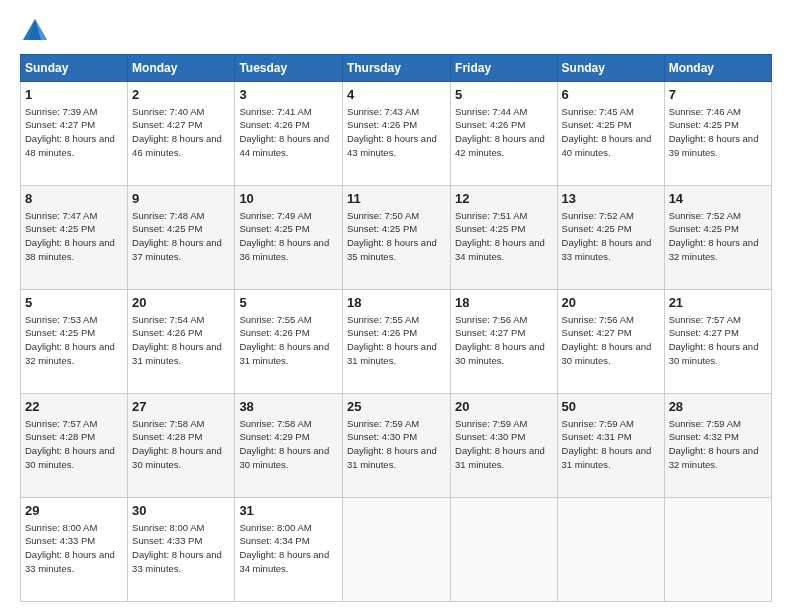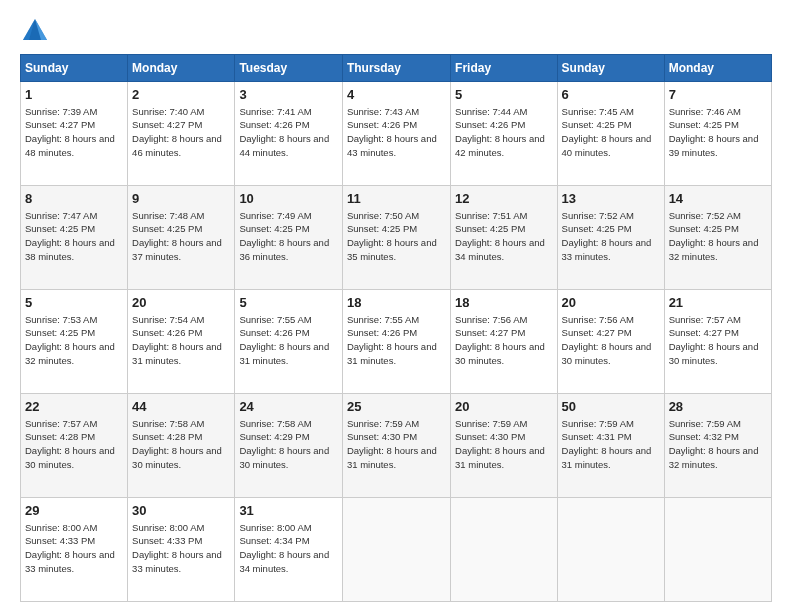--- a/index.html
+++ b/index.html
@@ -166,22 +166,22 @@
           <td><span class="day-number">5</span><span class="day-info">Sunrise: 7:53 AM<br>Sunset: 4:25 PM<br>Daylight: 8 hours and 32 minutes.</span></td>
           <td><span class="day-number">20</span><span class="day-info">Sunrise: 7:54 AM<br>Sunset: 4:26 PM<br>Daylight: 8 hours and 31 minutes.</span></td>
           <td><span class="day-number">5</span><span class="day-info">Sunrise: 7:55 AM<br>Sunset: 4:26 PM<br>Daylight: 8 hours and 31 minutes.</span></td>
           <td><span class="day-number">18</span><span class="day-info">Sunrise: 7:55 AM<br>Sunset: 4:26 PM<br>Daylight: 8 hours and 31 minutes.</span></td>
           <td><span class="day-number">18</span><span class="day-info">Sunrise: 7:56 AM<br>Sunset: 4:27 PM<br>Daylight: 8 hours and 30 minutes.</span></td>
           <td><span class="day-number">20</span><span class="day-info">Sunrise: 7:56 AM<br>Sunset: 4:27 PM<br>Daylight: 8 hours and 30 minutes.</span></td>
           <td><span class="day-number">21</span><span class="day-info">Sunrise: 7:57 AM<br>Sunset: 4:27 PM<br>Daylight: 8 hours and 30 minutes.</span></td>
         </tr>
         <tr>
           <td><span class="day-number">22</span><span class="day-info">Sunrise: 7:57 AM<br>Sunset: 4:28 PM<br>Daylight: 8 hours and 30 minutes.</span></td>
-          <td><span class="day-number">44</span><span class="day-info">Sunrise: 7:58 AM<br>Sunset: 4:28 PM<br>Daylight: 8 hours and 30 minutes.</span></td>
-          <td><span class="day-number">24</span><span class="day-info">Sunrise: 7:58 AM<br>Sunset: 4:29 PM<br>Daylight: 8 hours and 30 minutes.</span></td>
+          <td><span class="day-number">27</span><span class="day-info">Sunrise: 7:58 AM<br>Sunset: 4:28 PM<br>Daylight: 8 hours and 30 minutes.</span></td>
+          <td><span class="day-number">38</span><span class="day-info">Sunrise: 7:58 AM<br>Sunset: 4:29 PM<br>Daylight: 8 hours and 30 minutes.</span></td>
           <td><span class="day-number">25</span><span class="day-info">Sunrise: 7:59 AM<br>Sunset: 4:30 PM<br>Daylight: 8 hours and 31 minutes.</span></td>
           <td><span class="day-number">20</span><span class="day-info">Sunrise: 7:59 AM<br>Sunset: 4:30 PM<br>Daylight: 8 hours and 31 minutes.</span></td>
           <td><span class="day-number">50</span><span class="day-info">Sunrise: 7:59 AM<br>Sunset: 4:31 PM<br>Daylight: 8 hours and 31 minutes.</span></td>
           <td><span class="day-number">28</span><span class="day-info">Sunrise: 7:59 AM<br>Sunset: 4:32 PM<br>Daylight: 8 hours and 32 minutes.</span></td>
         </tr>
         <tr>
           <td><span class="day-number">29</span><span class="day-info">Sunrise: 8:00 AM<br>Sunset: 4:33 PM<br>Daylight: 8 hours and 33 minutes.</span></td>
           <td><span class="day-number">30</span><span class="day-info">Sunrise: 8:00 AM<br>Sunset: 4:33 PM<br>Daylight: 8 hours and 33 minutes.</span></td>
           <td><span class="day-number">31</span><span class="day-info">Sunrise: 8:00 AM<br>Sunset: 4:34 PM<br>Daylight: 8 hours and 34 minutes.</span></td>
           <td class="empty-cell"></td>

